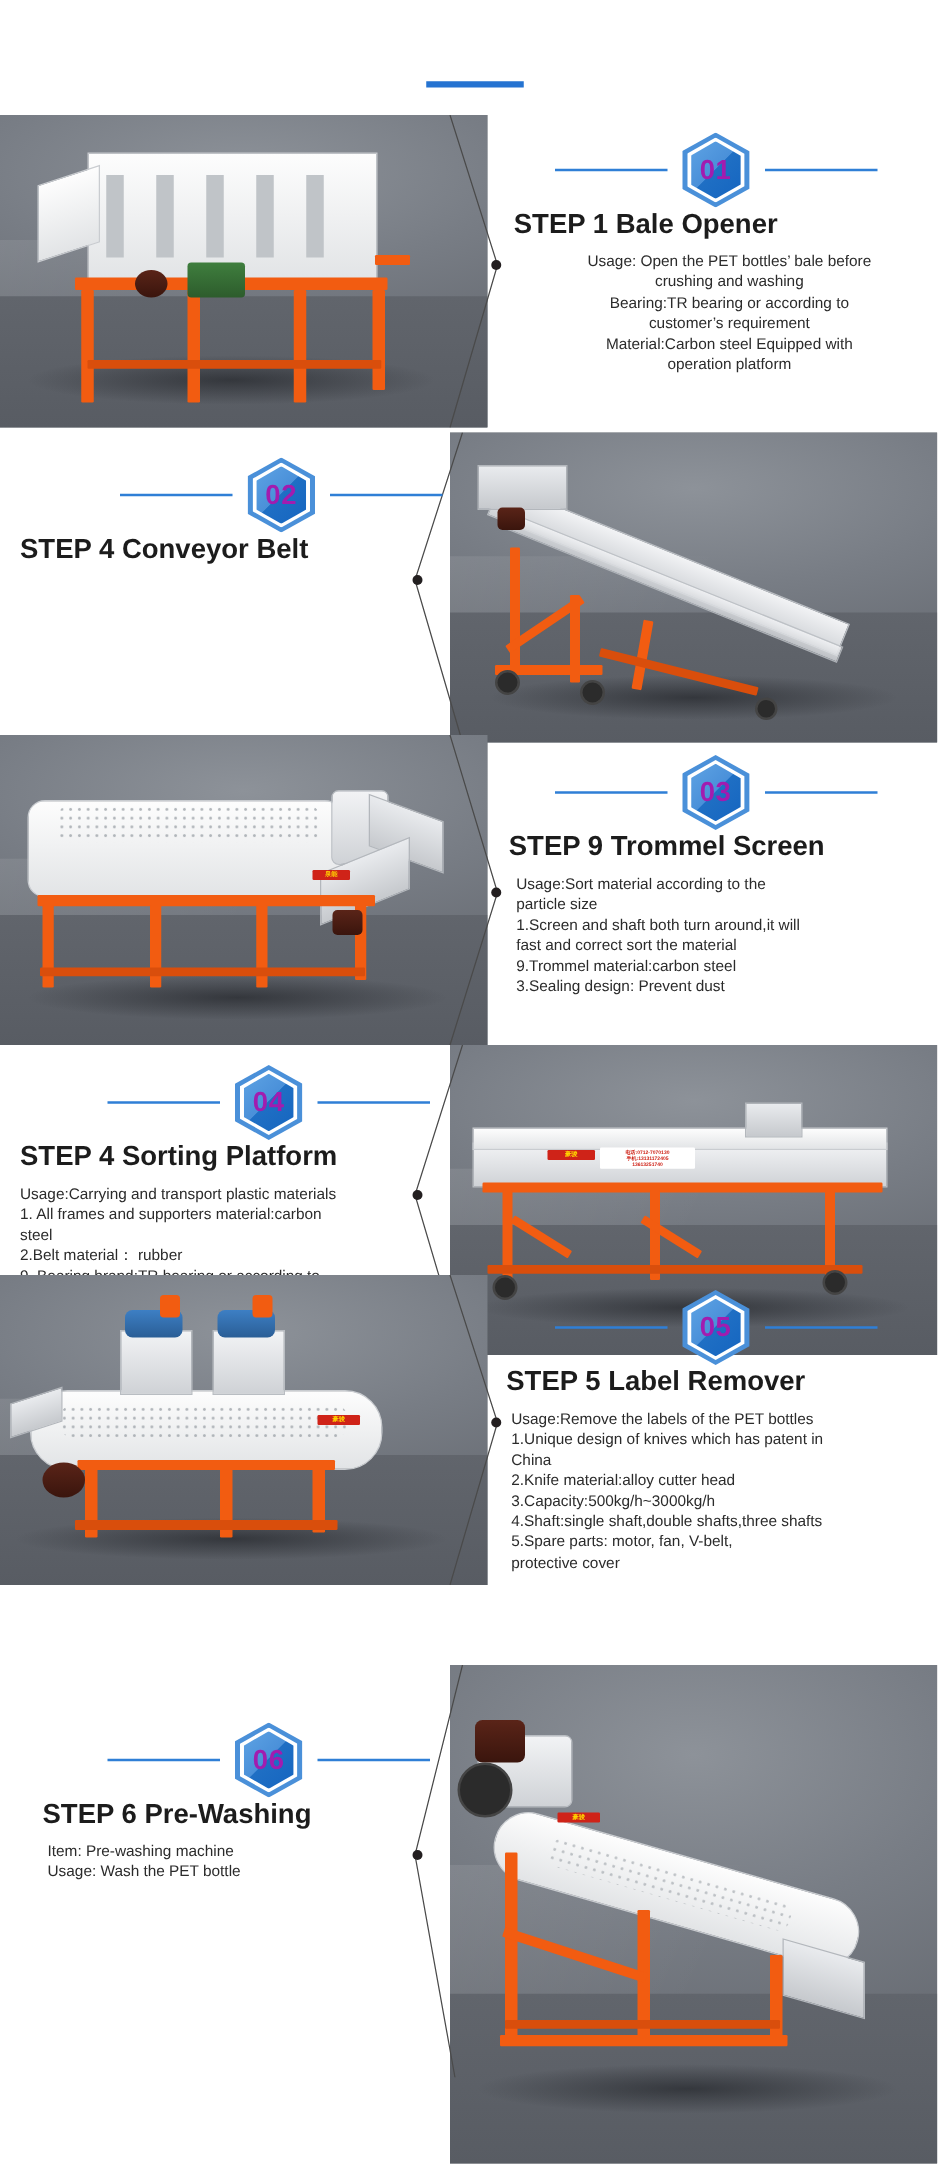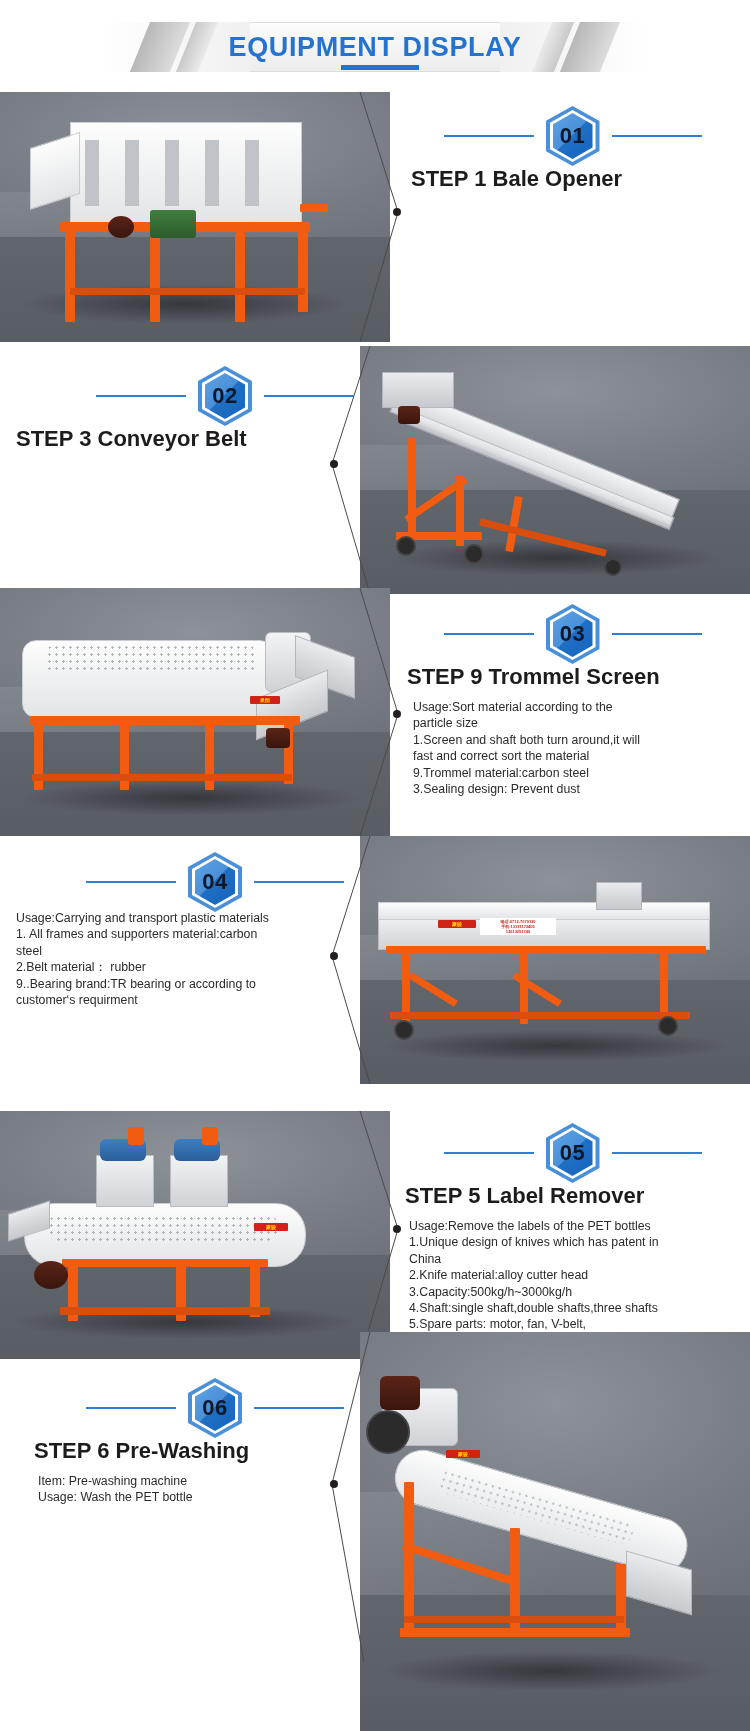--- a/index.html
+++ b/index.html
@@ -77,47 +77,36 @@
   .hexrow .dash{width:90px;height:2px;background:#2f7fd6;}
   .hex{position:relative;width:54px;height:60px;margin:0 12px;flex:none;}
   .hex .outer{position:absolute;inset:0;background:#4a90d9;
      clip-path:polygon(50% 0%,100% 25%,100% 75%,50% 100%,0% 75%,0% 25%);}
   .hex .inner{position:absolute;left:4px;top:4px;right:4px;bottom:4px;background:#fff;
      clip-path:polygon(50% 0%,100% 25%,100% 75%,50% 100%,0% 75%,0% 25%);}
   .hex .core{position:absolute;left:7px;top:7px;right:7px;bottom:7px;
      background:linear-gradient(135deg,#5ea3e4 0%,#4a90d9 48%,#1f6fc4 49%,#1565c0 100%);
      clip-path:polygon(50% 0%,100% 25%,100% 75%,50% 100%,0% 75%,0% 25%);}
   .hex .num{position:absolute;inset:0;display:flex;align-items:center;justify-content:center;
-     color:#0f172a;font-size:22px;font-weight:bold;letter-spacing:.5px;}
+     color:#a21caf;font-size:22px;font-weight:bold;letter-spacing:.5px;}
 
   .step-title{font-size:22px;font-weight:bold;color:#1c1c1c;margin:2px 0 9px 0;
      font-family:"Liberation Sans", sans-serif;}
   .step-body{font-size:12.3px;line-height:16.4px;color:#2b2b2b;
      font-family:"Liberation Sans", sans-serif;white-space:pre-line;}
 
   
   .connector{position:absolute;pointer-events:none;}
   .dot{position:absolute;width:8px;height:8px;border-radius:50%;background:#231f20;}
 </style>
 </head>
 <body>
 
 <div class="page">
 
-  <div class="banner">
-    <div class="line-top"></div>
-    <div class="line-bot"></div>
-    <div class="edge-l"></div>
-    <div class="edge-r"></div>
-    <div class="slash l1"></div>
-    <div class="slash l2"></div>
-    <div class="slash r1"></div>
-    <div class="slash r2"></div>
-    <div class="banner-title">EQUIPMENT DISPLAY</div>
-  </div>
   <div class="banner-underline"></div>
 
   <div class="row" style="top:92px;height:250px;">
     <div class="photo left" style="top:0;height:250px;">
       <div class="scene"></div>
         <div class="floor"></div>
       <div class="shadow" style="left:20px;bottom:18px;width:330px;height:40px;"></div>
 
       <div class="body-white" style="left:70px;top:30px;width:230px;height:100px;"></div>
       <div class="stripe" style="left:85px;top:48px;width:14px;height:66px;"></div>
@@ -149,20 +138,26 @@
         <div class="dash"></div>
         <div class="hex">
           <div class="outer"></div>
             <div class="inner"></div>
             <div class="core"></div>
           <div class="num">01</div>
         </div>
         <div class="dash"></div>
       </div>
       <div class="step-title" style="text-align:left;padding-left:16px;">STEP 1 Bale Opener</div>
+      <div class="step-body" style="padding-left:22px;text-align:center;">Usage: Open the PET bottles’ bale before
+crushing and washing
+Bearing:TR bearing or according to
+customer’s requirement
+Material:Carbon steel Equipped with
+operation platform</div>
     </div>
   </div>
 
   <div class="row" style="top:346px;height:248px;">
     <div class="photo right" style="top:0;height:248px;">
       <div class="scene"></div>
         <div class="floor"></div>
       <div class="shadow" style="left:30px;bottom:18px;width:330px;height:36px;"></div>
 
       <div class="body-grey" style="left:40px;top:40px;width:300px;height:26px;transform:rotate(22deg);transform-origin:left top;"></div>
@@ -191,21 +186,21 @@
       <div class="hexrow" style="justify-content:flex-start;padding-left:88px;">
         <div class="dash"></div>
         <div class="hex">
           <div class="outer"></div>
             <div class="inner"></div>
             <div class="core"></div>
           <div class="num">02</div>
         </div>
         <div class="dash"></div>
       </div>
-      <div class="step-title" style="text-align:left;padding-left:8px;">STEP 3 Conveyor Belt</div>
+      <div class="step-title" style="text-align:left;padding-left:8px;">STEP 4 Conveyor Belt</div>
     </div>
   </div>
 
   <div class="row" style="top:588px;height:248px;">
     <div class="photo left" style="top:0;height:248px;">
       <div class="scene"></div>
         <div class="floor"></div>
       <div class="shadow" style="left:20px;bottom:20px;width:340px;height:36px;"></div>
 
       <div class="body-white" style="left:22px;top:52px;width:250px;height:76px;border-radius:14px;"></div>
@@ -284,30 +279,31 @@
       <div class="hexrow" style="justify-content:flex-start;padding-left:78px;">
         <div class="dash"></div>
         <div class="hex">
           <div class="outer"></div>
             <div class="inner"></div>
             <div class="core"></div>
           <div class="num">04</div>
         </div>
         <div class="dash"></div>
       </div>
+      <div class="step-title" style="text-align:left;padding-left:8px;">STEP 4 Sorting Platform</div>
       <div class="step-body" style="padding-left:8px;">Usage:Carrying and transport plastic materials
 1. All frames and supporters material:carbon
 steel
 2.Belt material： rubber
 9..Bearing brand:TR bearing or according to
 customer‘s requirment</div>
     </div>
   </div>
 
-  <div class="row" style="top:1111px;height:261px;">
+  <div class="row" style="top:1020px;height:261px;">
     <div class="photo left" style="top:0;height:248px;">
       <div class="scene"></div>
         <div class="floor"></div>
       <div class="shadow" style="left:10px;bottom:20px;width:350px;height:34px;"></div>
 
       <div class="body-white" style="left:24px;top:92px;width:280px;height:62px;border-radius:30px;"></div>
       <div class="perf" style="left:48px;top:104px;width:230px;height:26px;border-radius:10px;"></div>
       <div class="body-grey" style="left:96px;top:44px;width:56px;height:50px;"></div>
       <div class="body-grey" style="left:170px;top:44px;width:56px;height:50px;"></div>
       <div class="motor blue" style="left:100px;top:28px;width:46px;height:22px;border-radius:6px;"></div>

